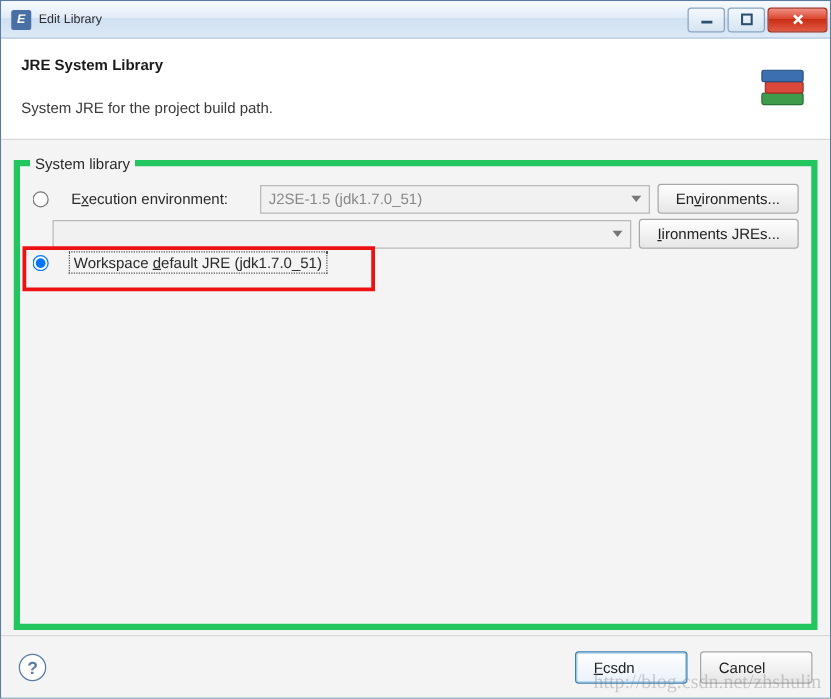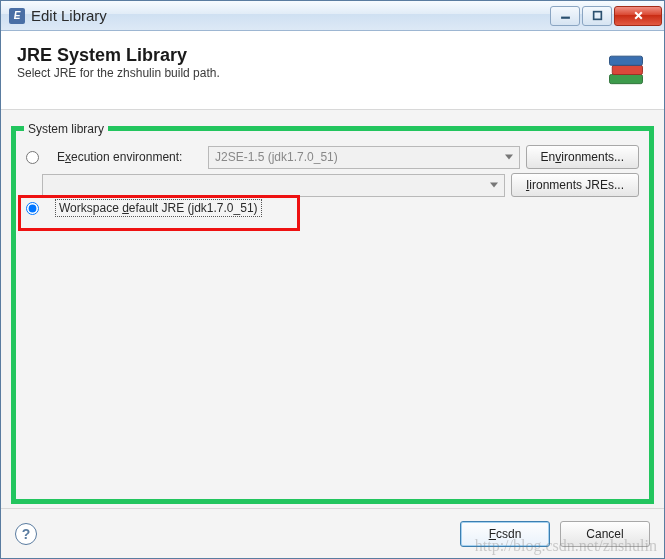--- a/index.html
+++ b/index.html
@@ -33,21 +33,21 @@
     width: 16px; height: 16px;
     background: #4a6fa5;
     border-radius: 2px;
     margin-right: 6px;
     display: flex; align-items: center; justify-content: center;
     color: #fff; font-size: 10px; font-style: italic; font-weight: bold;
   }
   .titlebar .title {
     flex: 1;
     color: #2b2b2b;
-    font-size: 15px;
+    font-size: 10px;
   }
   .win-btns { display: flex; gap: 2px; }
   .win-btn {
     width: 30px; height: 20px;
     border: 1px solid #8aa5c2;
     border-radius: 3px;
     display: flex; align-items: center; justify-content: center;
     background: linear-gradient(to bottom,#f3f8fd,#d6e4f2);
     cursor: default;
   }
@@ -60,24 +60,24 @@
   .header-area {
     padding: 14px 16px 18px 16px;
     border-bottom: 1px solid #d8d8d8;
     display: flex;
     align-items: flex-start;
     gap: 10px;
     background: #fff;
   }
   .header-text { flex: 1; }
   .header-title {
-    font-size: 18px;
+    font-size: 12px;
     font-weight: bold;
     color: #1a1a1a;
-    margin-bottom: 0;
+    margin-bottom: 20px;
   }
   .header-desc {
     color: #3a3a3a;
     font-size: 12px;
   }
   .header-icon {
     width: 44px; height: 44px;
     margin-top: 2px;
   }
   .content {
@@ -138,21 +138,21 @@
     transform: translateY(-50%);
   }
   .btn {
     height: 24px;
     min-width: 104px;
     border: 1px solid #a8a8a8;
     background: linear-gradient(to bottom,#fefefe,#e6e6e6);
     border-radius: 3px;
     padding: 0 14px;
     font-size: 12px;
-    display: flex; align-items: center; justify-content: center;
+    display: flex; align-items: center; 
     color: #222;
     cursor: default;
   }
   .highlight-box {
     position: absolute;
     border: 3px solid #e11;
     pointer-events: none;
   }
   .footer {
     height: 50px;
@@ -215,21 +215,21 @@
             <line x1="2" y1="2" x2="8" y2="8" stroke="#fff" stroke-width="1.8"></line>
             <line x1="8" y1="2" x2="2" y2="8" stroke="#fff" stroke-width="1.8"></line>
           </svg>
       </div>
     </div>
   </div>
 
   <div class="header-area">
     <div class="header-text">
       <div class="header-title">JRE System Library</div>
-      <div class="header-desc">Select JRE for the zhshulin build path.</div>
+      <div class="header-desc">System JRE for the project build path.</div>
     </div>
     <svg class="header-icon" viewBox="0 0 48 48">
       <rect x="6" y="30" width="36" height="10" rx="2" fill="#3d9b4c" stroke="#2b6e36" stroke-width="1"></rect>
       <rect x="9" y="20" width="33" height="10" rx="2" fill="#d9483b" stroke="#9c2e24" stroke-width="1"></rect>
       <rect x="6" y="10" width="36" height="10" rx="2" fill="#3a6fb0" stroke="#28507f" stroke-width="1"></rect>
     </svg>
   </div>
 
   <div class="content">
     <div class="group">

